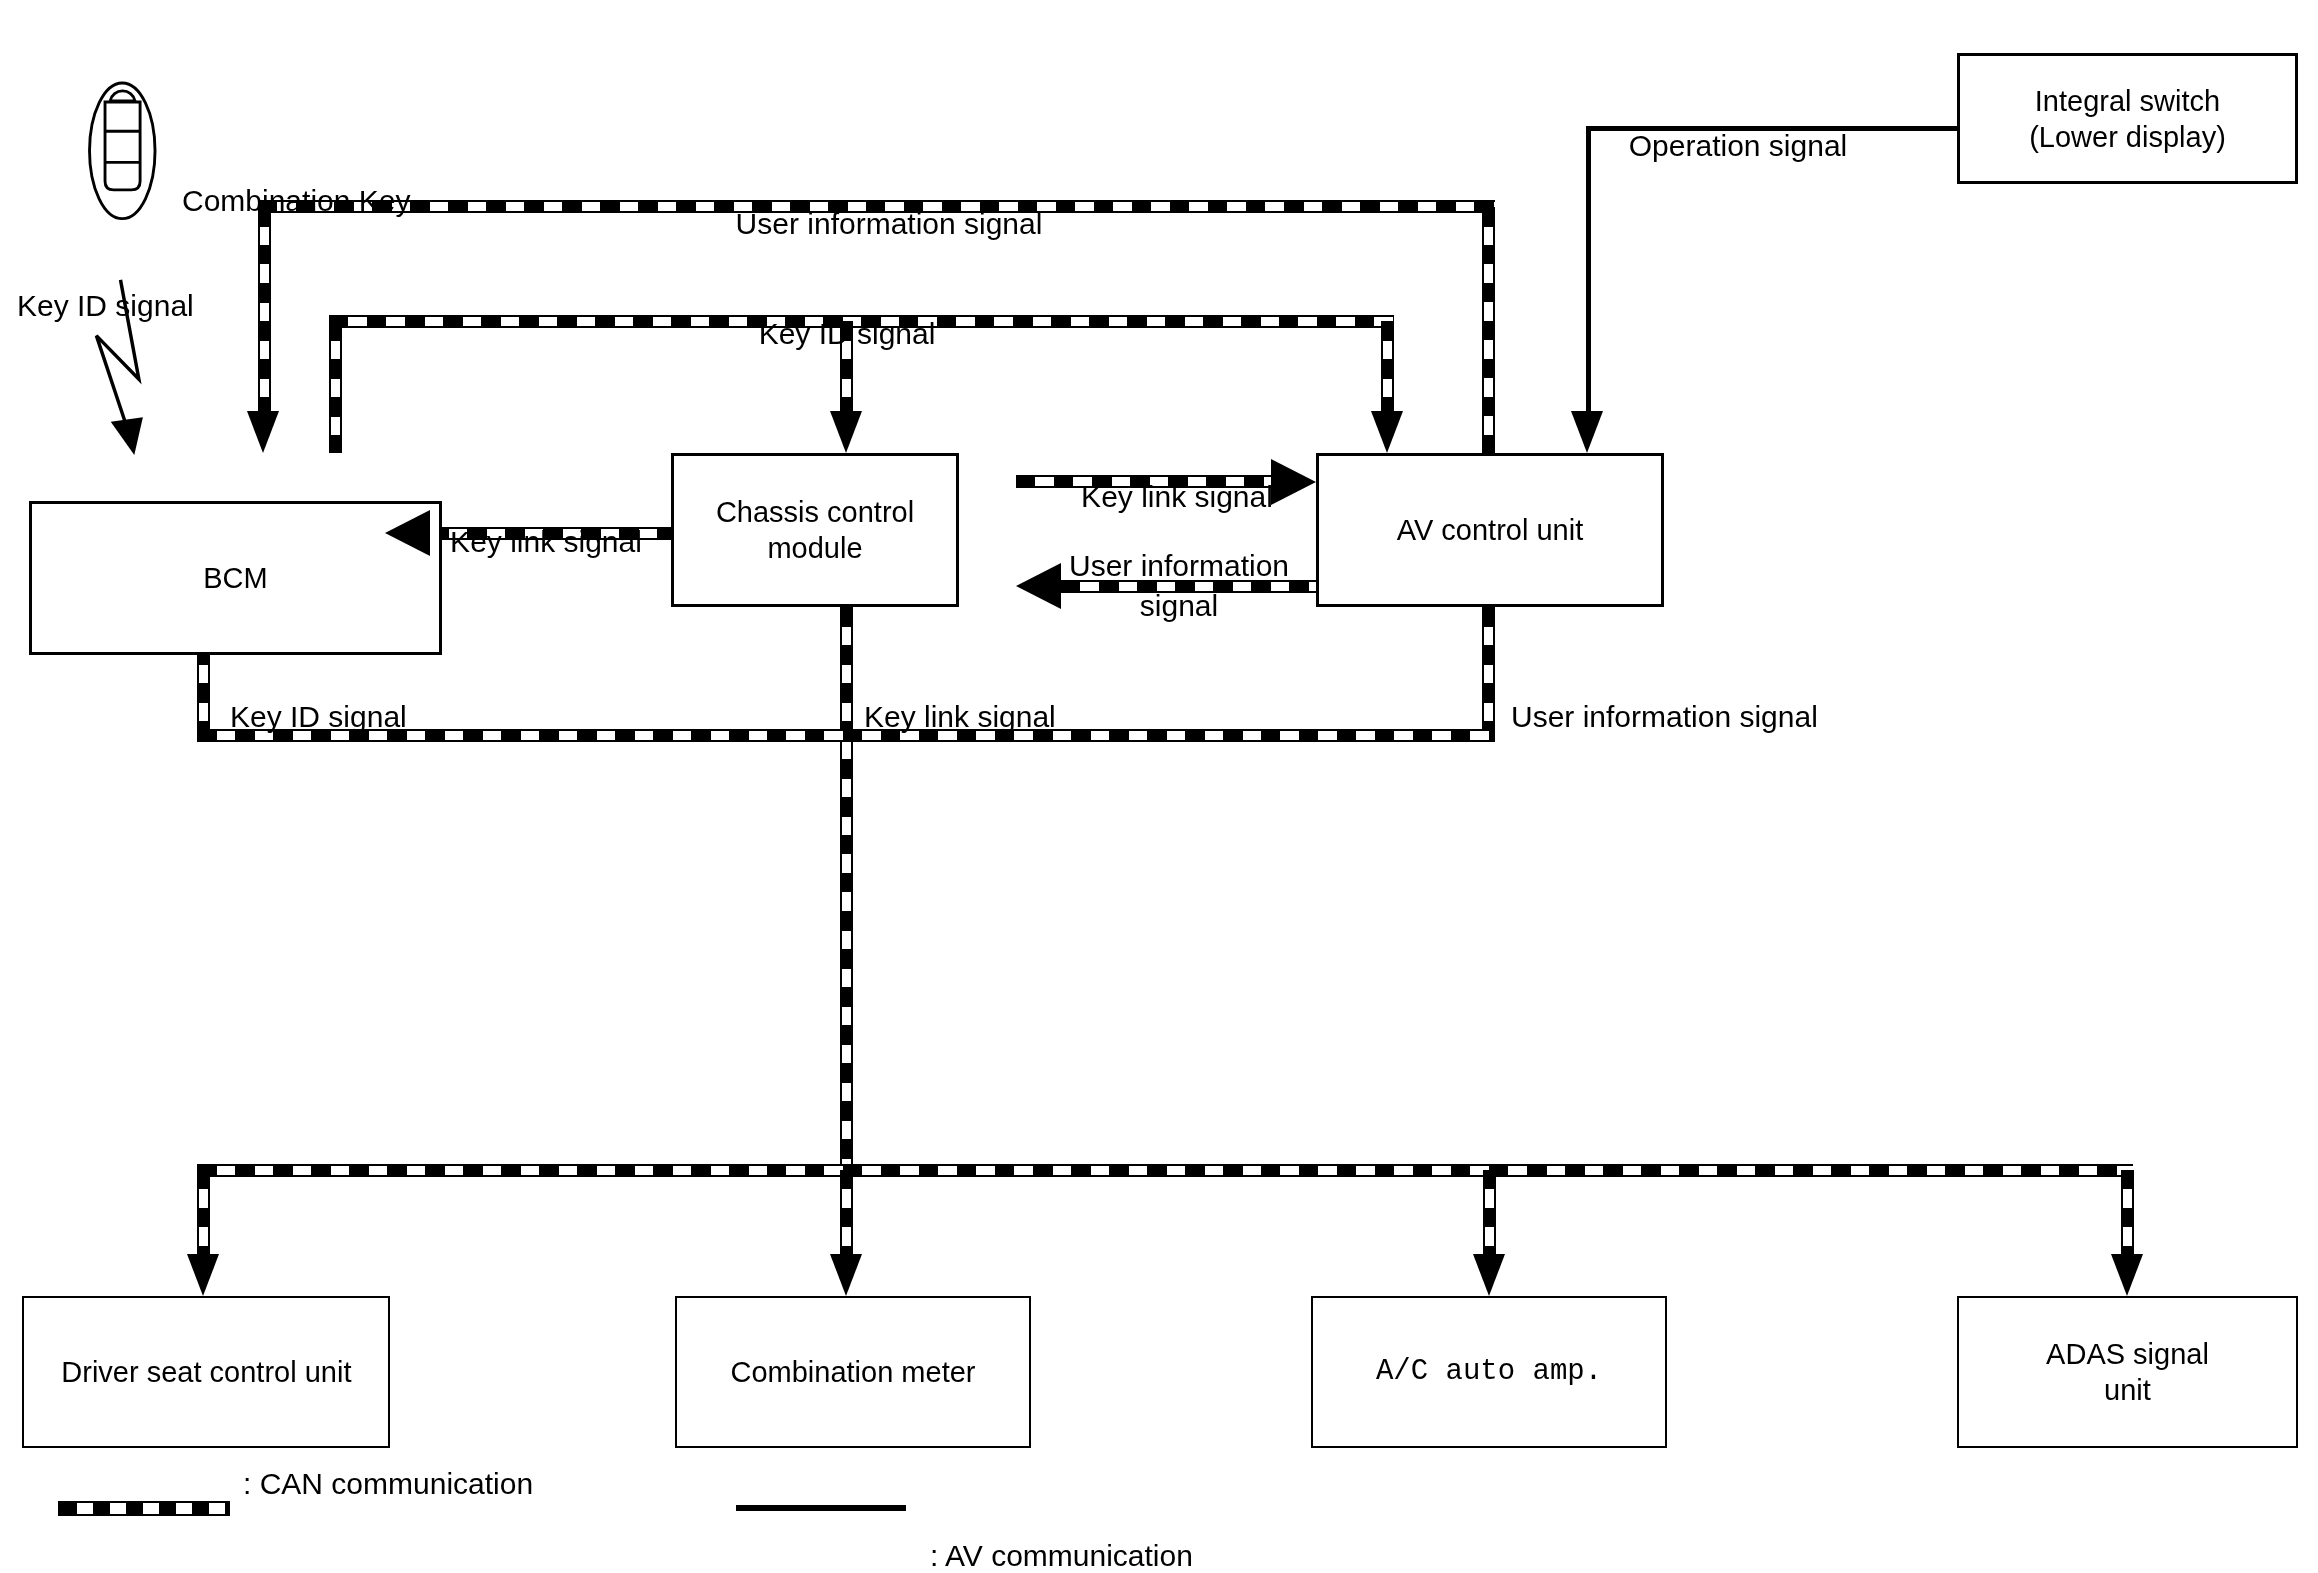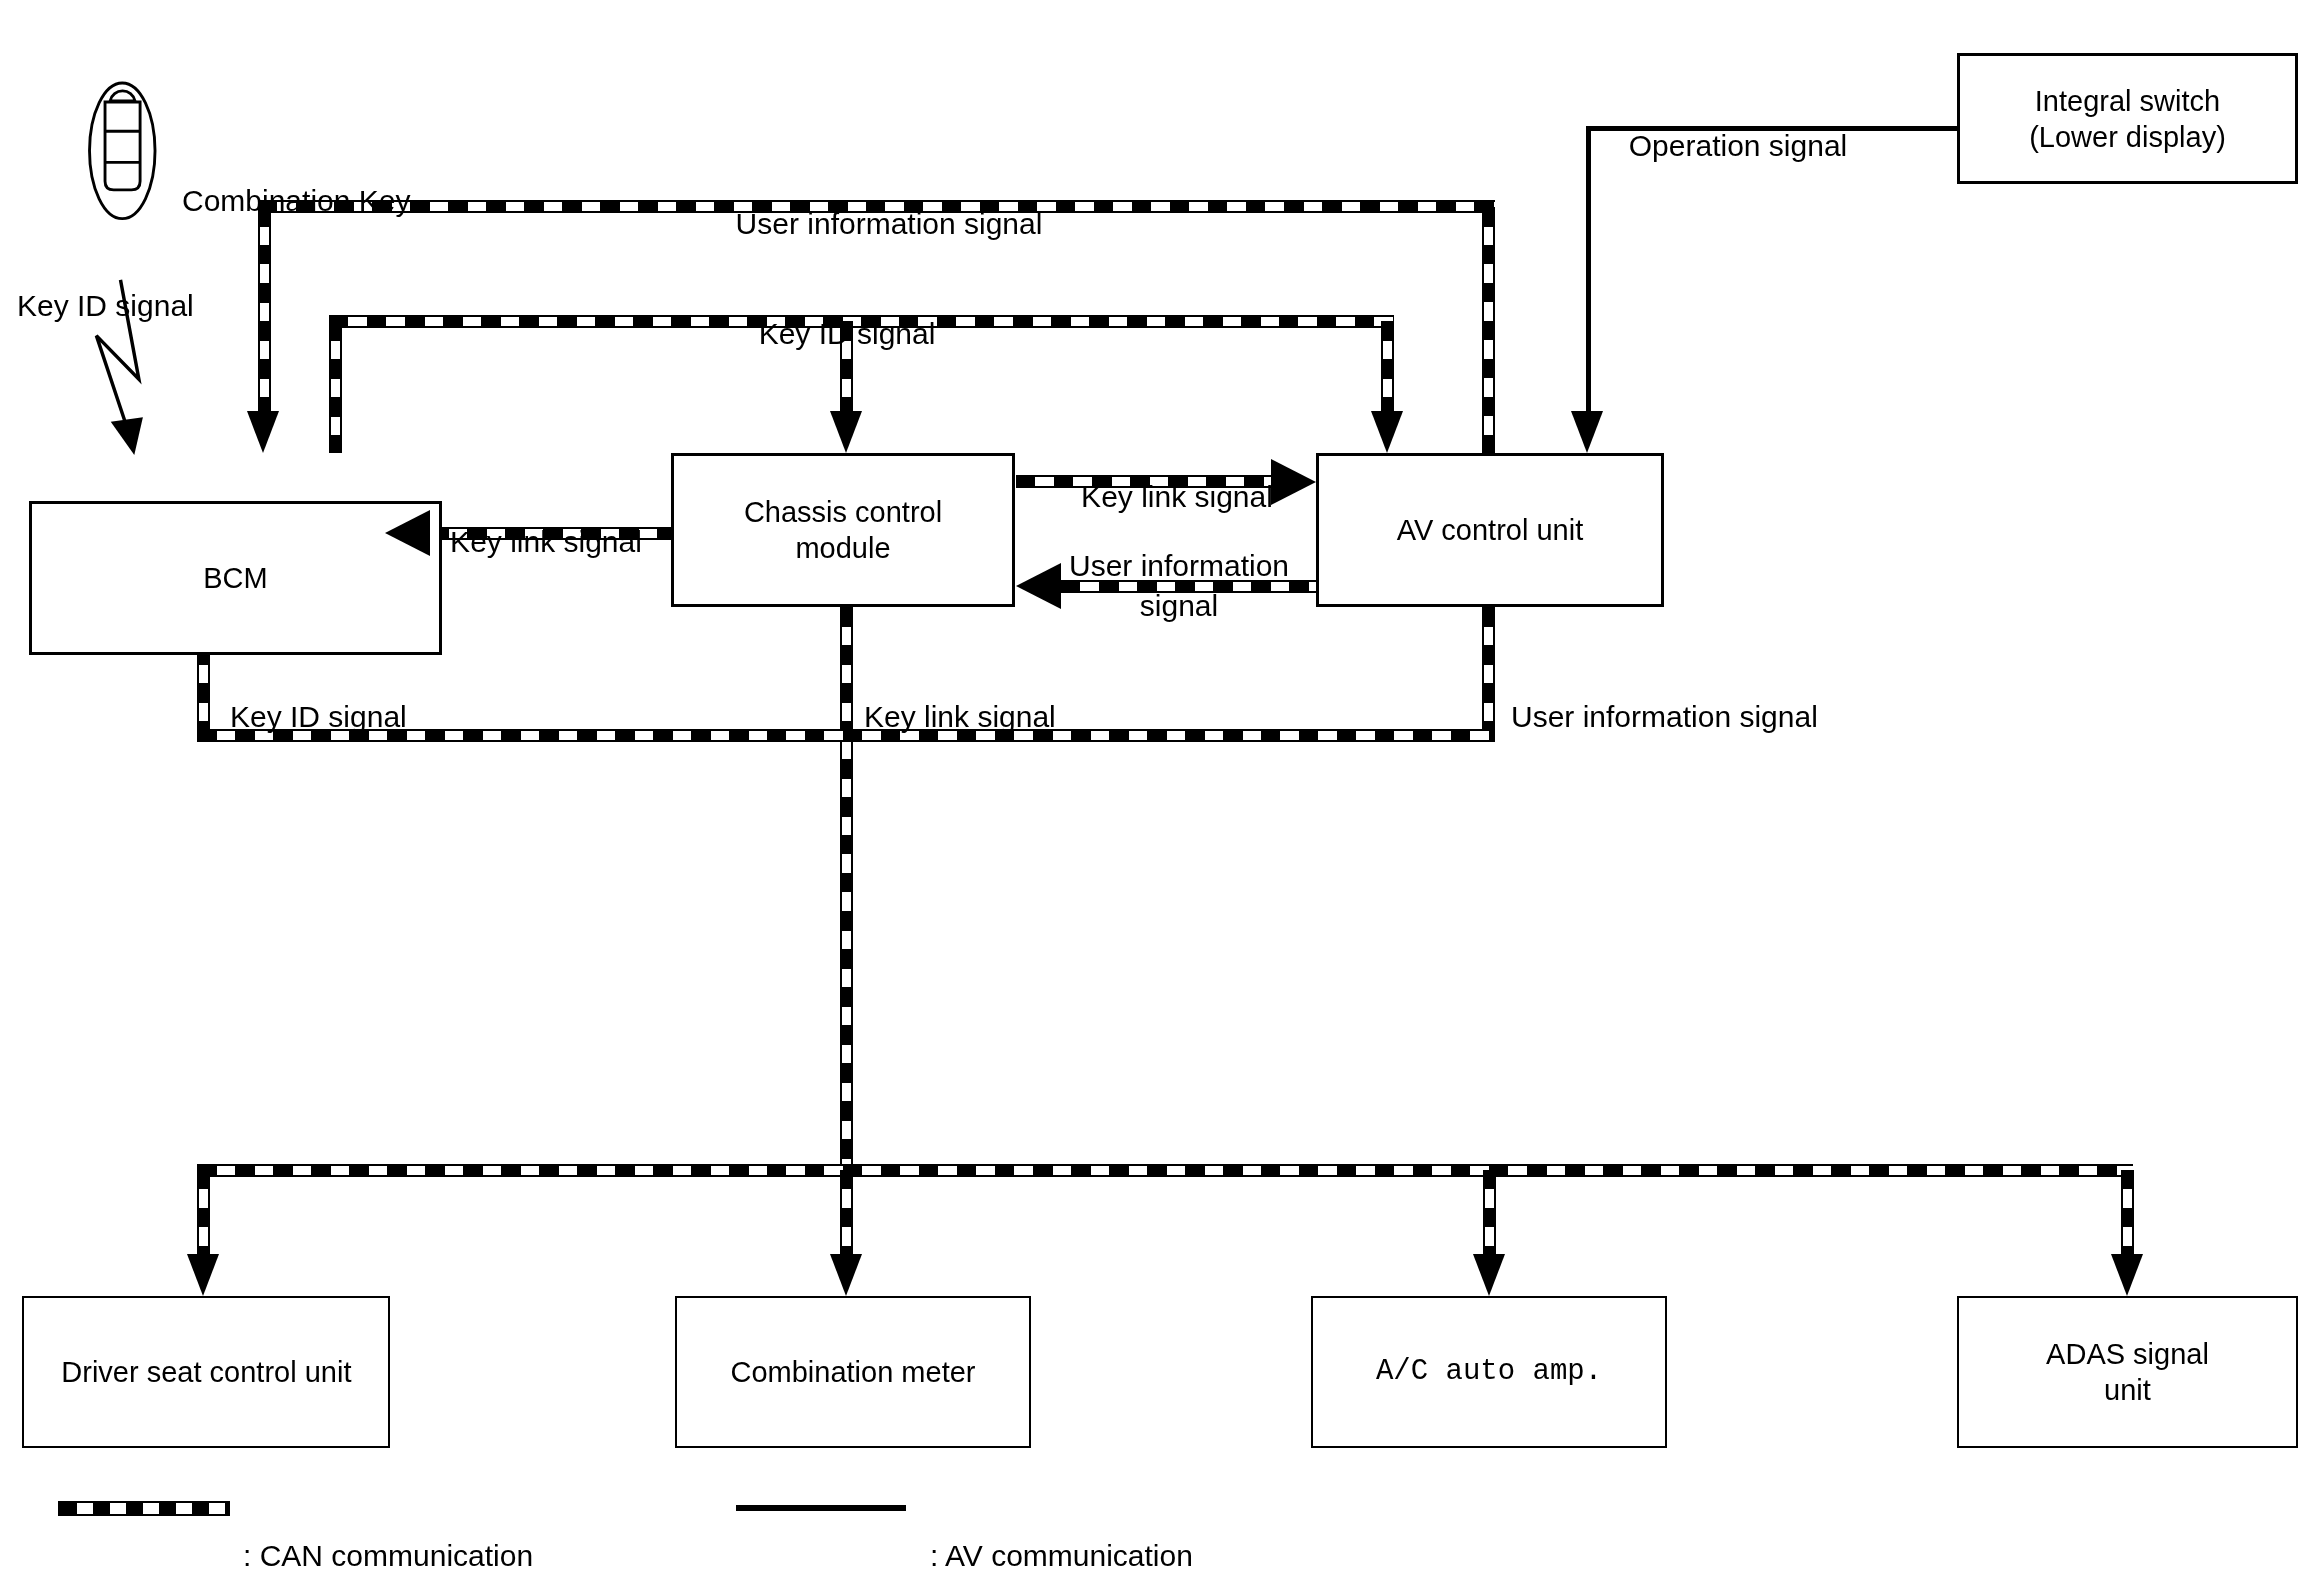--- a/index.html
+++ b/index.html
@@ -69,21 +69,21 @@
 <div class="can-v" style="left:1381px;top:321px;height:91px;"></div>
 <div class="ah-down" style="left:1371px;top:411px;"></div>
 
 <div class="sol" style="left:1586px;top:126px;width:371px;height:5.2px;"></div>
 <div class="sol" style="left:1586px;top:126px;width:5.2px;height:286px;"></div>
 <div class="ah-down" style="left:1571px;top:411px;"></div>
 
 <div class="node" style="left:29px;top:453px;width:413px;height:154px;margin-top:48px;">
   <span>BCM</span>
 </div>
-<div class="node" style="left:671px;top:453px;width:344px;height:154px;">
+<div class="node" style="left:671px;top:453px;width:288px;height:154px;">
   <span>Chassis control</span>
   <span>module</span>
 </div>
 <div class="node" style="left:1316px;top:453px;width:348px;height:154px;">
   <span>AV control unit</span>
 </div>
 <div class="node" style="left:1957px;top:53px;width:341px;height:131px;">
   <span>Integral switch</span>
   <span>(Lower display)</span>
 </div>
@@ -130,16 +130,16 @@
 </div>
 <div class="node" style="left:1311px;top:1296px;width:356px;height:152px;border-width:2.9px;font-family:Liberation Mono, monospace;">
   <span>A/C auto amp.</span>
 </div>
 <div class="node" style="left:1957px;top:1296px;width:341px;height:152px;border-width:2.9px;">
   <span>ADAS signal</span>
   <span>unit</span>
 </div>
 
 <div class="can-h legend-sample" style="left:58px;top:1501px;width:172px;"></div>
-<div class="lbl" style="left:243px;top:1493px;">: CAN communication</div>
+<div class="lbl" style="left:243px;top:1421px;">: CAN communication</div>
 <div class="sol" style="left:736px;top:1505px;width:170px;height:6.3px;"></div>
 <div class="lbl" style="left:930px;top:1493px;">: AV communication</div>
 
 
 </body></html>

